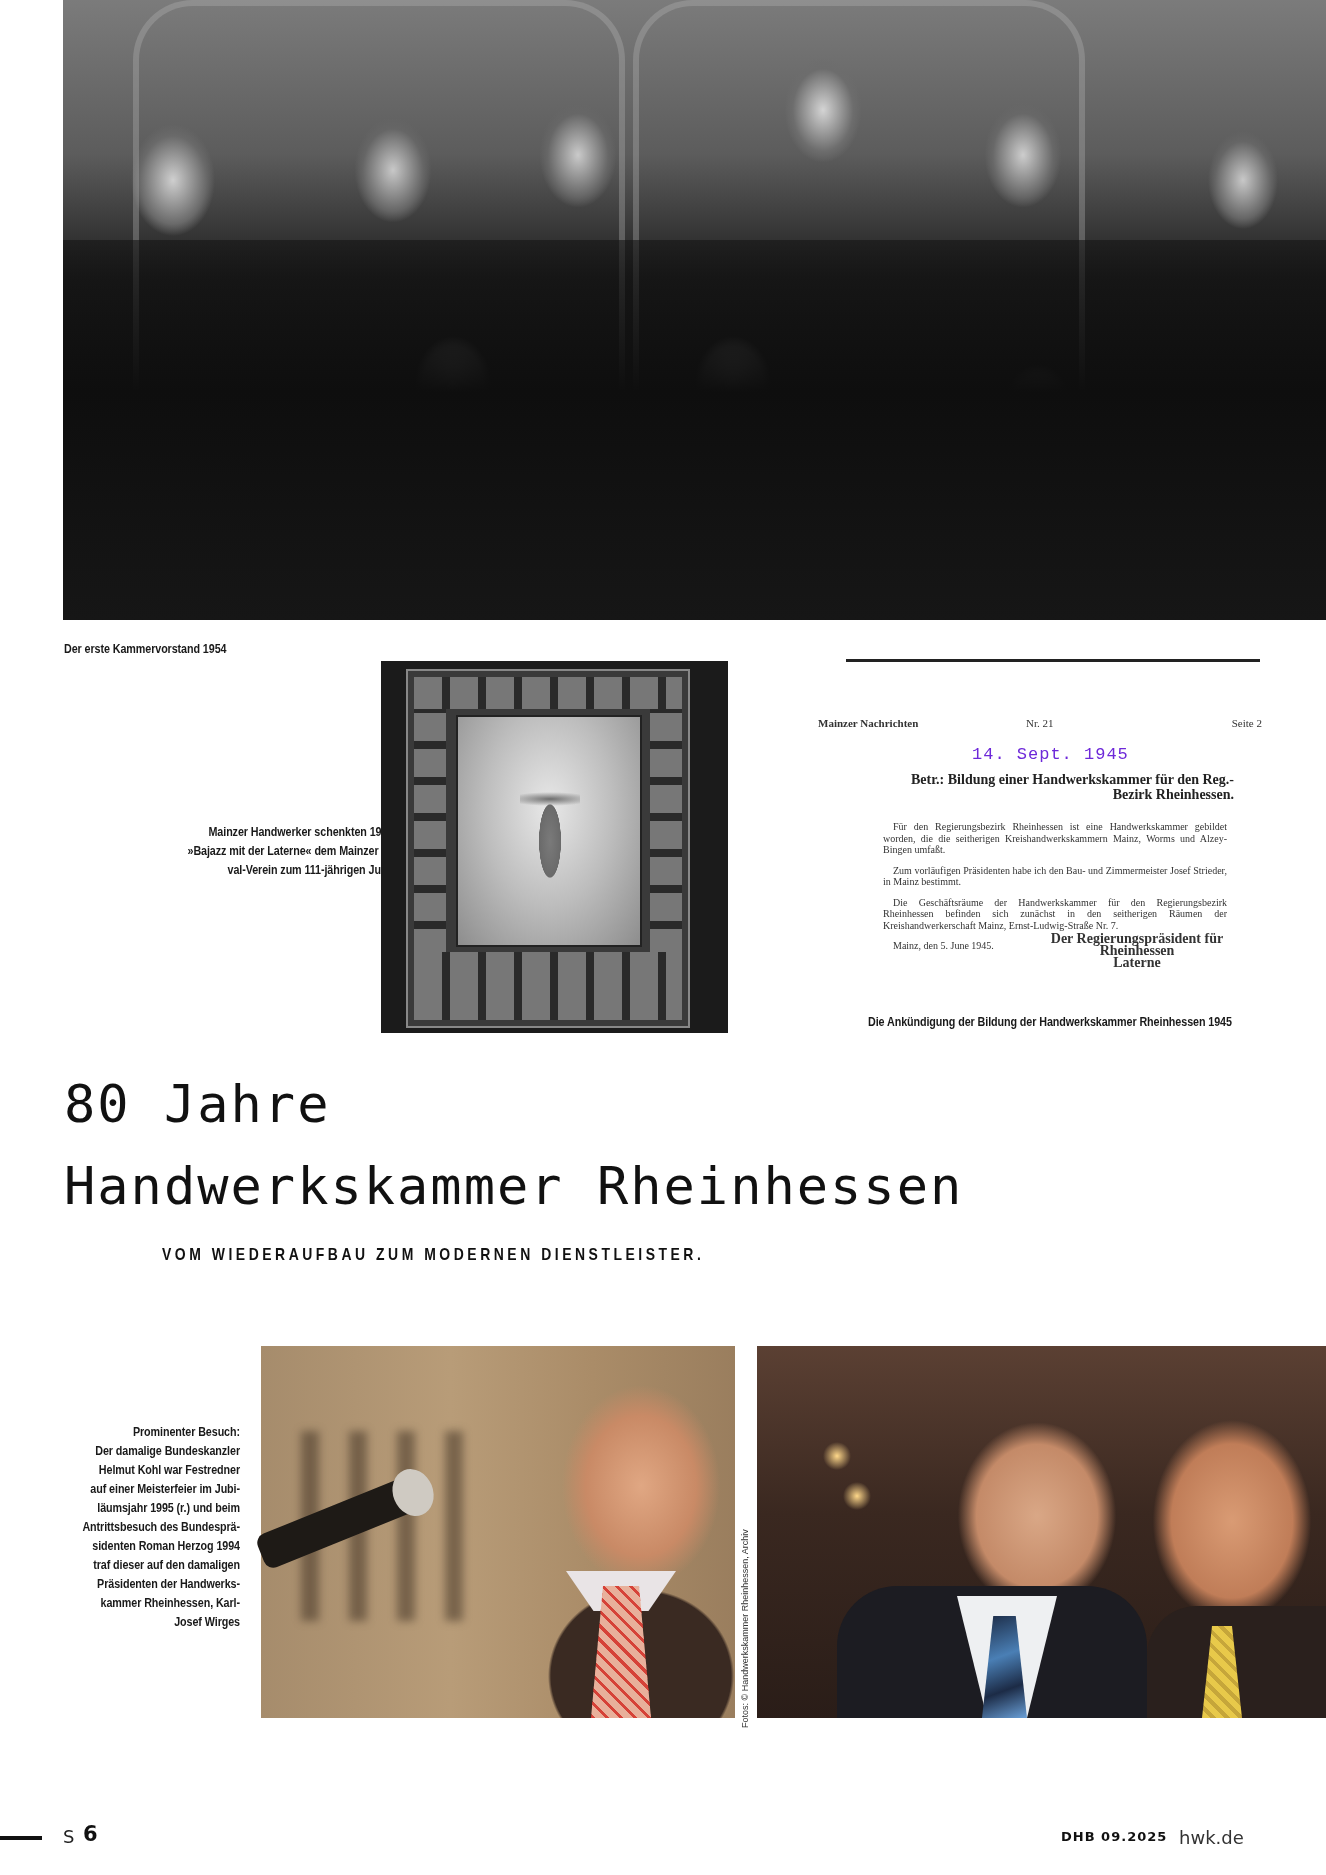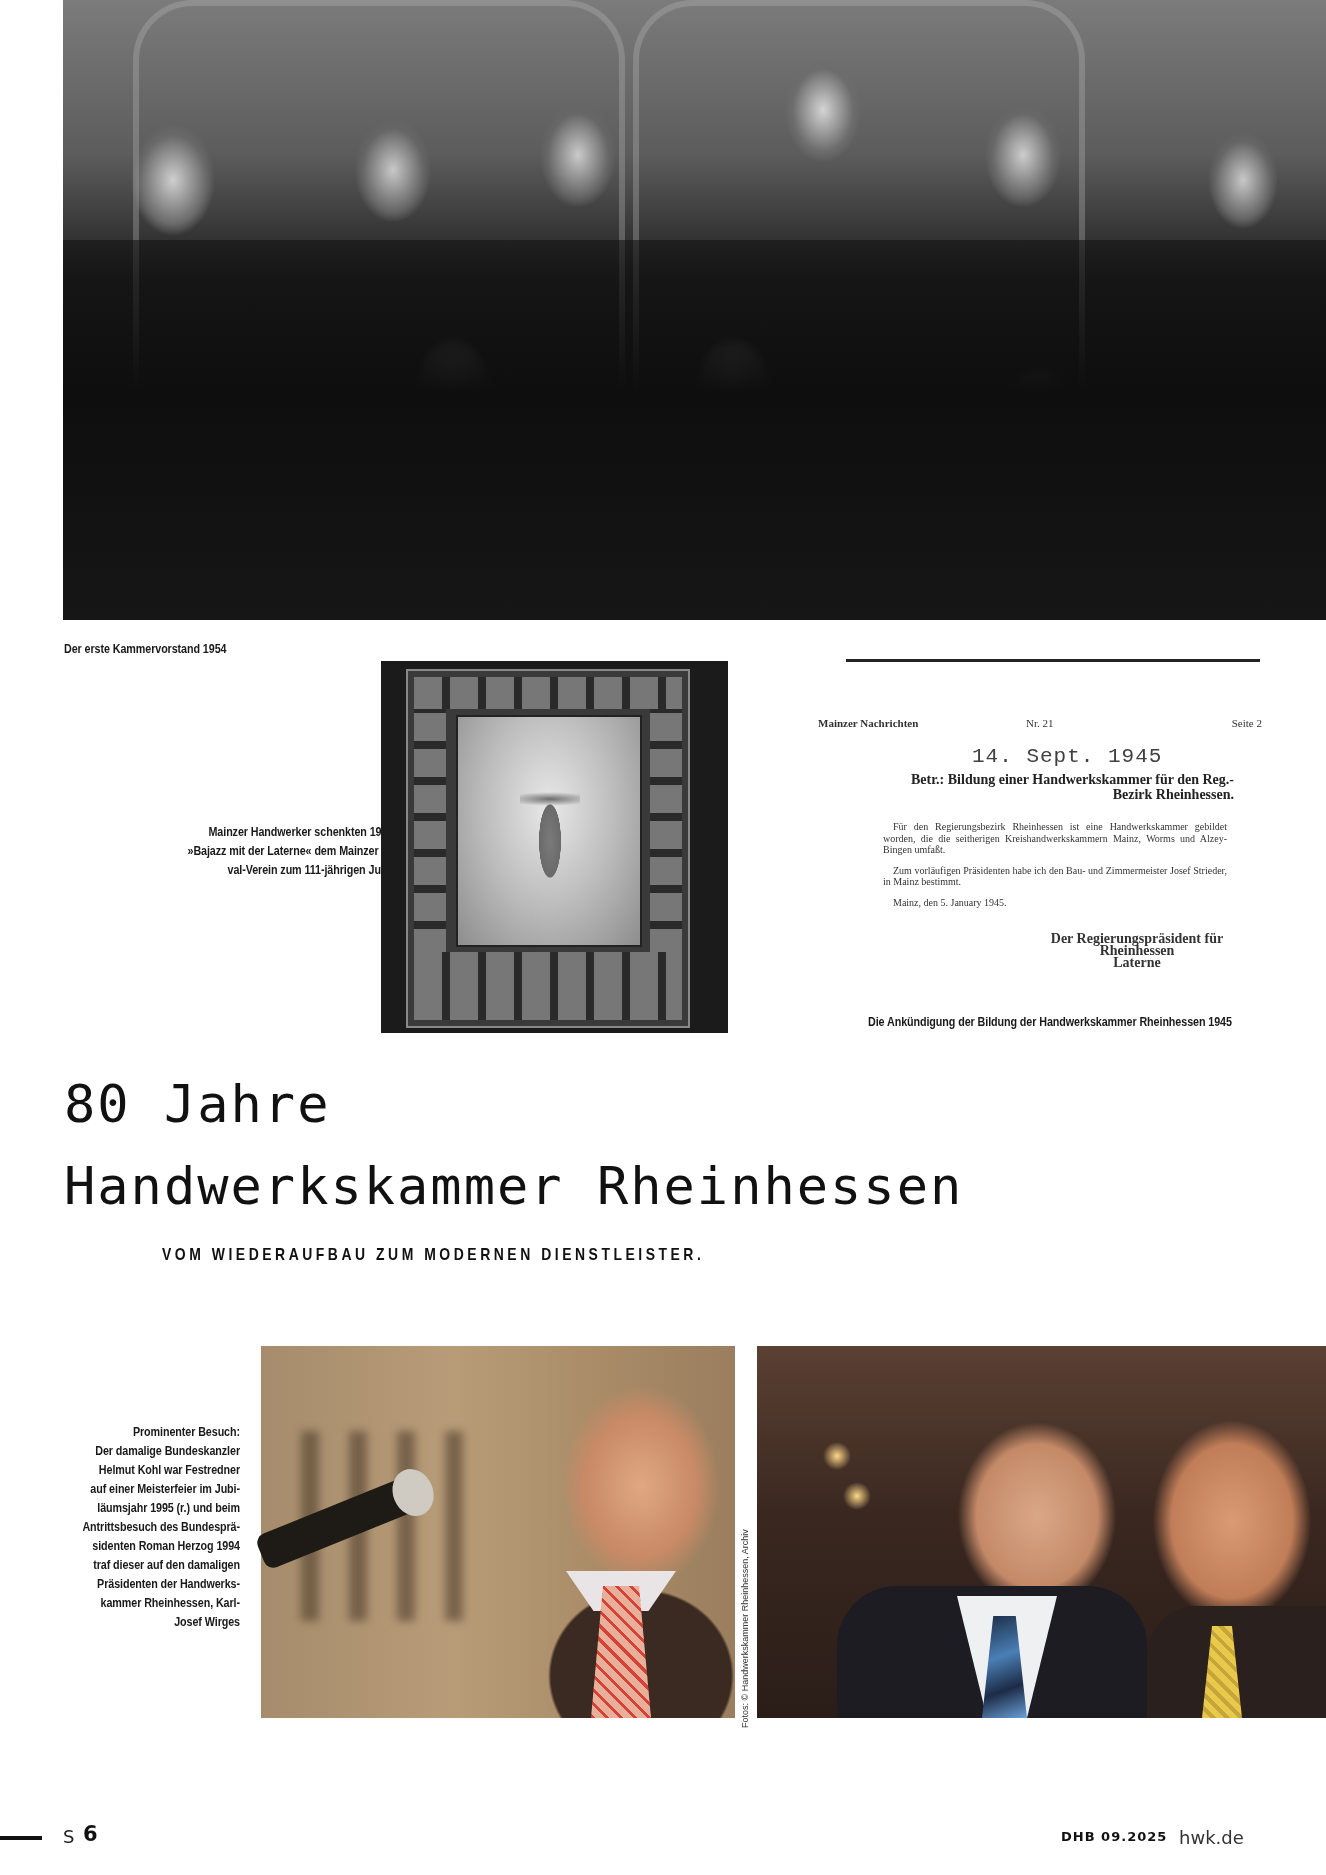--- a/index.html
+++ b/index.html
@@ -60,21 +60,21 @@
     position:absolute; left: 62px; top: 40px; width: 60px; height: 140px;
     background: radial-gradient(ellipse 18px 60px at 50% 60%, #7a7a7a 0%, #6a6a6a 60%, transparent 62%),
                 radial-gradient(ellipse 60px 10px at 50% 30%, #6d6d6d 0%, transparent 70%);
   }
 
   
   .clipping { left: 812px; top: 640px; width: 474px; height: 320px; font-family: "Liberation Serif", serif; color: #2b2b2b; }
   .clip-rule { position:absolute; left: 34px; top: 19px; width: 414px; height: 3px; background: #222; }
   .clip-head { position:absolute; top: 77px; left: 0; right: 0; font-size: 11px; font-weight: 700; color:#333; }
   .clip-head span { position:absolute; }
-  .clip-date { position:absolute; left: 160px; top: 105px; font-family: "Liberation Mono", monospace; font-size: 21px; letter-spacing: 1px; color: #404040; }
+  .clip-date { position:absolute; left: 160px; top: 105px; font-family: "Liberation Mono", monospace; font-size: 17px; letter-spacing: 1px; color: #6d28d9; }
   .clip-title { position:absolute; left: 62px; top: 132px; width: 360px; font-size: 14px; font-weight: 700; line-height: 15px; color:#222;text-align:right; }
   .clip-title .l2 { padding-left: 50px; display:block; }
   .clip-body { position:absolute; left: 62px; top: 172px; width: 362px; font-size: 10px; line-height: 11.5px; color:#333; text-align: justify; }
   .clip-body p { margin: 9px; text-indent: 10px; }
   .clip-sign { position:absolute; left: 210px; top: 293px; font-size: 14px; font-weight: 700; line-height: 12px; text-align:center; width: 230px; color:#333;}
 
   
   .headline {
     left: 64px; top: 1063px; font-family: "DejaVu Sans Mono", monospace; font-size: 52px; line-height: 82px;
     color: #111; letter-spacing: 2px; font-weight: 400;
@@ -161,21 +161,22 @@
     <span style="right:24px; font-weight:400;">Seite 2</span>
   </div>
   <div class="clip-date">14. Sept. 1945</div>
   <div class="clip-title">
     <span>Betr.: Bildung einer Handwerkskammer für den Reg.-</span>
     <span class="l2">Bezirk Rheinhessen.</span>
   </div>
   <div class="clip-body">
     <p>Für den Regierungsbezirk Rheinhessen ist eine Handwerkskammer gebildet worden, die die seitherigen Kreishandwerkskammern Mainz, Worms und Alzey-Bingen umfaßt.</p>
     <p>Zum vorläufigen Präsidenten habe ich den Bau- und Zimmermeister Josef Strieder, in Mainz bestimmt.</p>
-    <p>Mainz, den 5. January 1945.</p>
+    <p>Die Geschäftsräume der Handwerkskammer für den Regierungsbezirk Rheinhessen befinden sich zunächst in den seitherigen Räumen der Kreishandwerkerschaft Mainz, Ernst-Ludwig-Straße Nr. 7.</p>
+    <p>Mainz, den 5. June 1945.</p>
   </div>
   <div class="clip-sign">
     <div>Der Regierungspräsident für Rheinhessen</div>
     <div>Laterne</div>
   </div>
 </div>
 <div class="abs caption" style="left:868px; top:1013px; transform-origin:left top;">Die  Ankündigung der Bildung der Handwerkskammer Rheinhessen 1945</div>
 
 <div class="abs headline">
   <div>80 Jahre</div>

